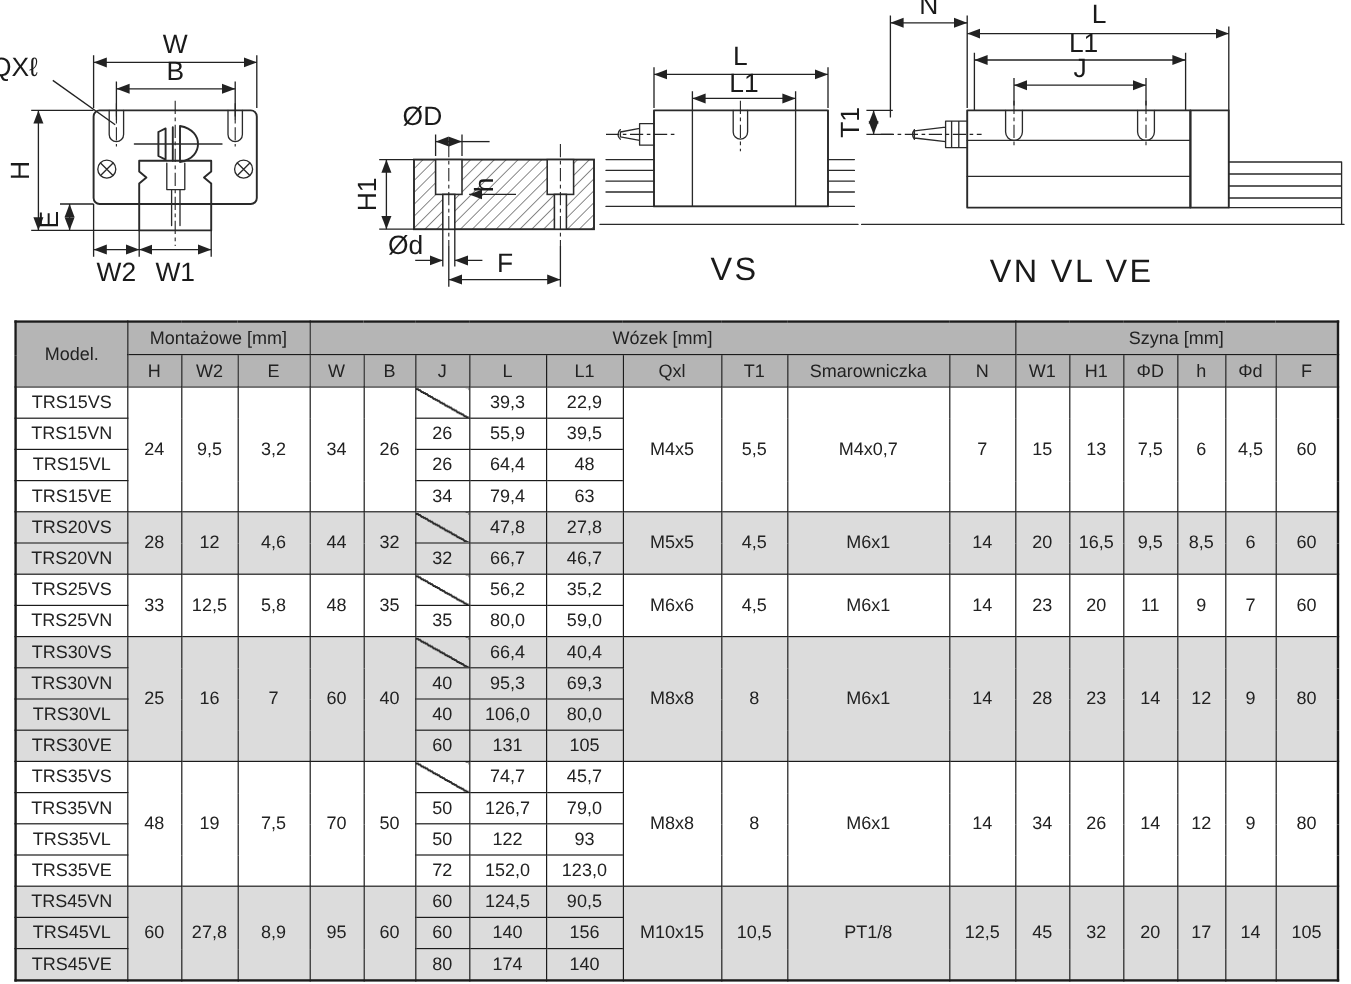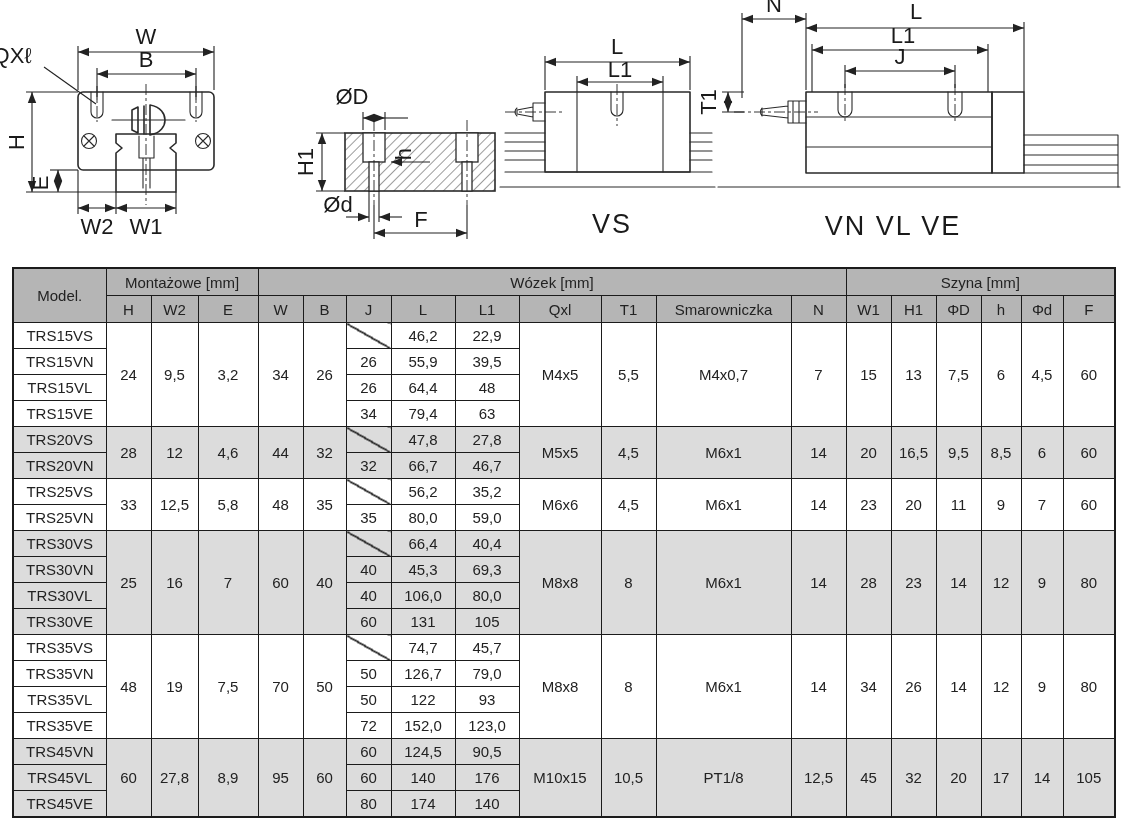--- a/index.html
+++ b/index.html
@@ -251,21 +251,21 @@
     </thead>
     <tbody>
       <tr>
         <td>TRS15VS</td>
         <td rowspan="4">24</td>
         <td rowspan="4">9,5</td>
         <td rowspan="4">3,2</td>
         <td rowspan="4">34</td>
         <td rowspan="4">26</td>
         <td class="slash"></td>
-        <td>46,2</td>
+        <td>39,3</td>
         <td>22,9</td>
         <td rowspan="4">M4x5</td>
         <td rowspan="4">5,5</td>
         <td rowspan="4">M4x0,7</td>
         <td rowspan="4">7</td>
         <td rowspan="4">15</td>
         <td rowspan="4">13</td>
         <td rowspan="4">7,5</td>
         <td rowspan="4">6</td>
         <td rowspan="4">4,5</td>
@@ -360,21 +360,21 @@
         <td rowspan="4">28</td>
         <td rowspan="4">23</td>
         <td rowspan="4">14</td>
         <td rowspan="4">12</td>
         <td rowspan="4">9</td>
         <td rowspan="4">80</td>
       </tr>
       <tr class="shaded">
         <td>TRS30VN</td>
         <td>40</td>
-        <td>45,3</td>
+        <td>95,3</td>
         <td>69,3</td>
       </tr>
       <tr class="shaded">
         <td>TRS30VL</td>
         <td>40</td>
         <td>106,0</td>
         <td>80,0</td>
       </tr>
       <tr class="shaded">
         <td>TRS30VE</td>
@@ -439,21 +439,21 @@
         <td rowspan="3">32</td>
         <td rowspan="3">20</td>
         <td rowspan="3">17</td>
         <td rowspan="3">14</td>
         <td rowspan="3">105</td>
       </tr>
       <tr class="shaded">
         <td>TRS45VL</td>
         <td>60</td>
         <td>140</td>
-        <td>176</td>
+        <td>156</td>
       </tr>
       <tr class="shaded">
         <td>TRS45VE</td>
         <td>80</td>
         <td>174</td>
         <td>140</td>
       </tr>
     </tbody>
   </table>
 

